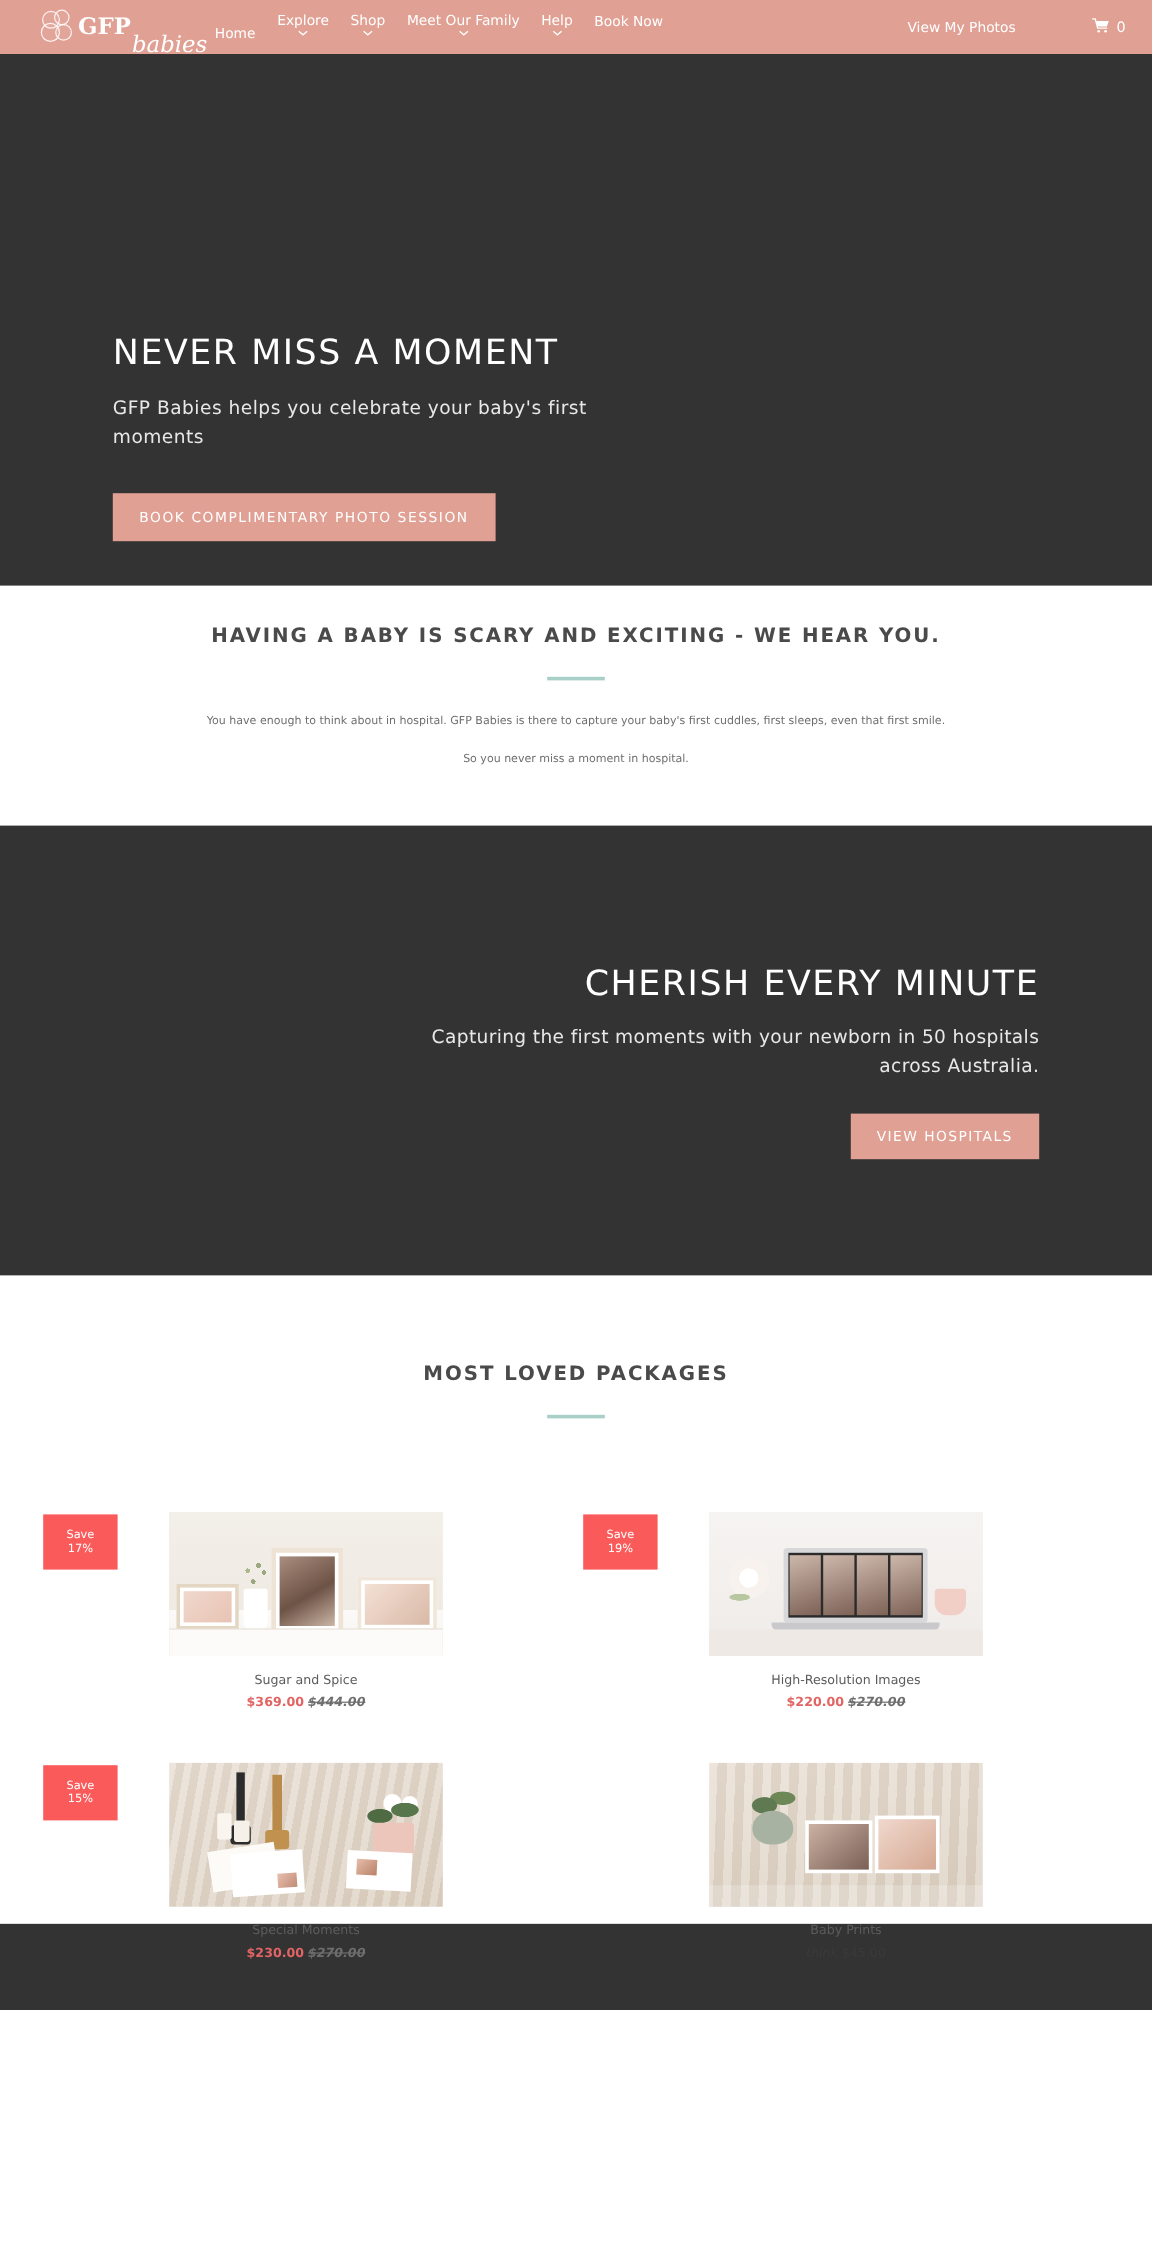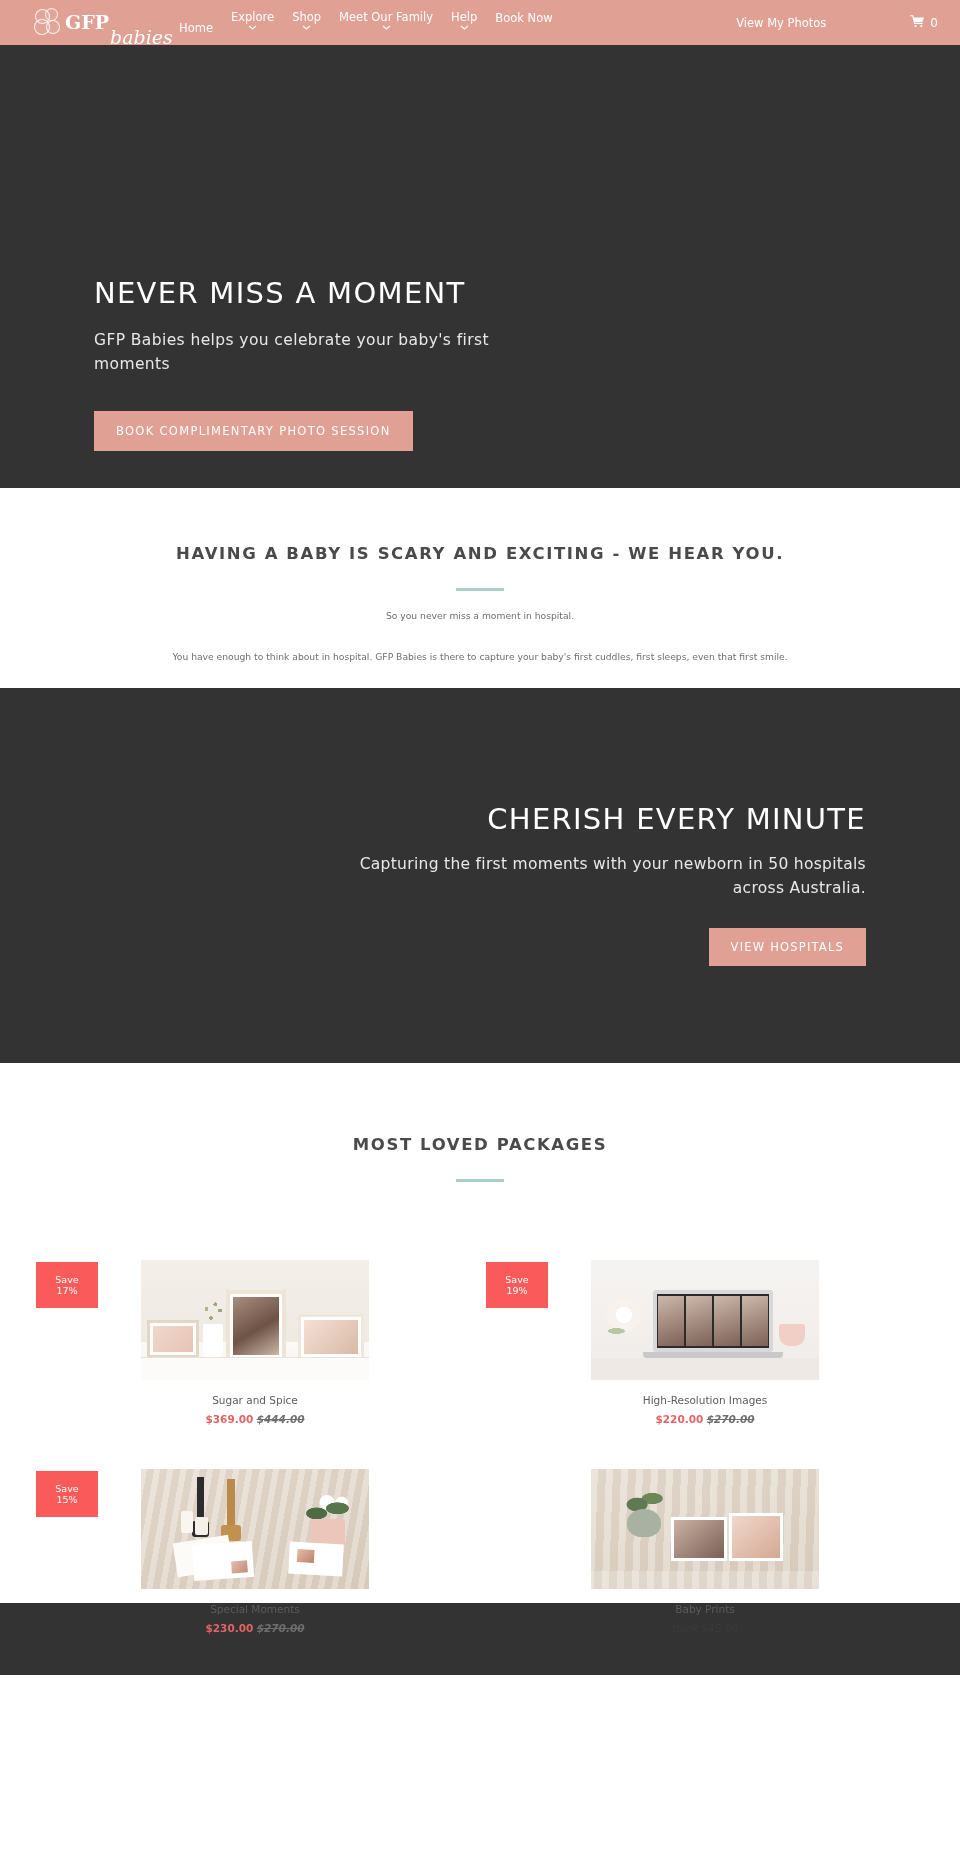--- a/index.html
+++ b/index.html
@@ -66,21 +66,21 @@
   .ni-family { padding-top:11px; }
   .ni-help   { padding-top:11px; }
   .ni-book   { padding-top:12px; line-height:1.15; }
 
   .right-nav{
     position:absolute; right:22px; top:0; height:45px;
     display:flex; align-items:center;
   }
   .view-photos{
     color:#fff; font-size:11.5px; line-height:1.2;
-    text-align:left; margin-right:84px; padding-top:2px;
+    text-align:left; margin-right:64px; padding-top:2px;
   }
   .cart{ display:flex; align-items:center; color:#fff; font-size:12px; }
   .cart svg{ margin-right:5px; }
 
   
   .hero{
     position:relative;
     height:443px;
     background:#333333;
     overflow:hidden;
@@ -101,21 +101,21 @@
     position:absolute; top:366px; left:0;
     background:#e0a094; color:#fff;
     font-size:11.5px; letter-spacing:1.3px;
     padding:13px 22px; border:none; cursor:pointer;
     font-family:"DejaVu Sans", sans-serif;
   }
 
   
   .intro{
     background:#fff; text-align:center;
-    padding-top:56px; height:200px;
+    padding-top:32px; height:200px;
   }
   .sec-title{
     color:#4a4a4a; font-size:16.5px; font-weight:700;
     letter-spacing:1.6px;
   }
   .divider{
     width:48px; height:3px; background:#a8cfc8;
     margin:25px auto 0;
   }
   .intro-p{
@@ -344,22 +344,22 @@
     <div class="hero-title">NEVER MISS A MOMENT</div>
     <div class="hero-sub">GFP Babies helps you celebrate your baby's first moments</div>
     <button class="hero-btn">BOOK COMPLIMENTARY PHOTO SESSION</button>
   </div>
 
 </div>
 
 <div class="intro">
   <div class="sec-title">HAVING A BABY IS SCARY AND EXCITING - WE HEAR YOU.</div>
   <div class="divider"></div>
+  <div class="intro-p">You have enough to think about in hospital. GFP Babies is there to capture your baby's first cuddles, first sleeps, even that first smile.</div>
   <div class="intro-p intro-p2">So you never miss a moment in hospital.</div>
-  <div class="intro-p">You have enough to think about in hospital. GFP Babies is there to capture your baby's first cuddles, first sleeps, even that first smile.</div>
 </div>
 
 <div class="cherish">
   <div class="cherish-inner">
     <div class="cherish-title">CHERISH EVERY MINUTE</div>
     <div class="cherish-sub">Capturing the first moments with your newborn in 50 hospitals across Australia.</div>
     <button class="cherish-btn">VIEW HOSPITALS</button>
   </div>
 </div>
 

